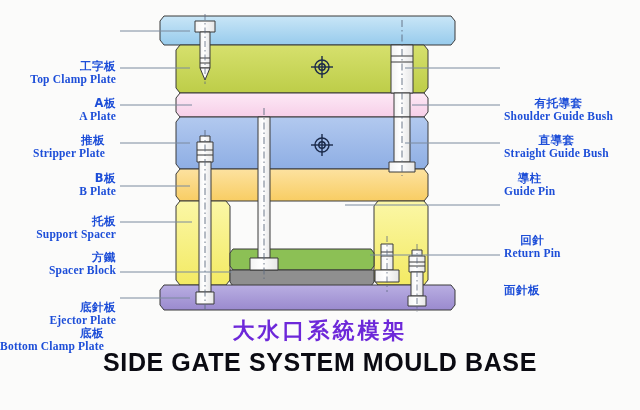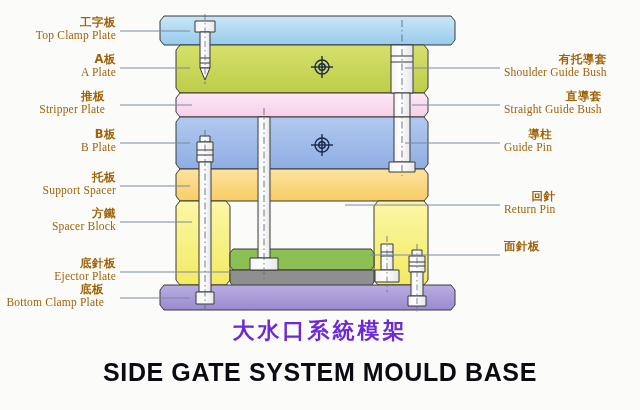--- a/index.html
+++ b/index.html
@@ -5,29 +5,29 @@
   html,body{margin:0;padding:0;}
   body{
     width:640px;height:410px;overflow:hidden;
     background:#fbfbfa;
     font-family:"Liberation Serif", serif;
     position:relative;
   }
   #stage{position:absolute;left:0;top:0;width:640px;height:410px;}
   svg.diagram{position:absolute;left:0;top:0;width:640px;height:410px;}
 
-  .lbl{position:absolute;white-space:nowrap;color:#a16207;}
+  .lbl{position:absolute;white-space:nowrap;color:#1d4ed8;margin-top:44px;}
   .lbl .cn{font-family:"DejaVu Sans", sans-serif;font-weight:700;font-size:11.5px;line-height:13px;letter-spacing:.5px;}
-  .lbl .en{font-family:"Liberation Serif", serif;font-weight:400;font-size:11.5px;line-height:13px;letter-spacing:.2px;}
+  .lbl .en{font-family:"Liberation Serif", serif;font-weight:700;font-size:11.5px;line-height:13px;letter-spacing:.2px;}
   .lbl.left{text-align:right;}
-  .lbl.right{text-align:right;}
+  .lbl.right{text-align:center;}
 
   #title{position:absolute;left:0;right:0;text-align:center;}
   #title .t-cn{font-family:"DejaVu Sans", sans-serif;font-weight:700;font-size:22px;letter-spacing:3px;color:#6d28d9;}
-  #title .t-en{font-family:"Liberation Sans", sans-serif;font-weight:700;font-size:25px;letter-spacing:.6px;color:#0b0b12;margin-top:12px;}
+  #title .t-en{font-family:"Liberation Sans", sans-serif;font-weight:700;font-size:25px;letter-spacing:.6px;color:#0b0b12;margin-top:2px;}
 </style>
 </head>
 <body>
 
 <div id="stage">
 
   <svg class="diagram" viewBox="0 0 640 410">
     <defs>
       <linearGradient id="gTop" x1="0" y1="0" x2="0" y2="1">
         <stop offset="0" stop-color="#c9e6f7"></stop>

